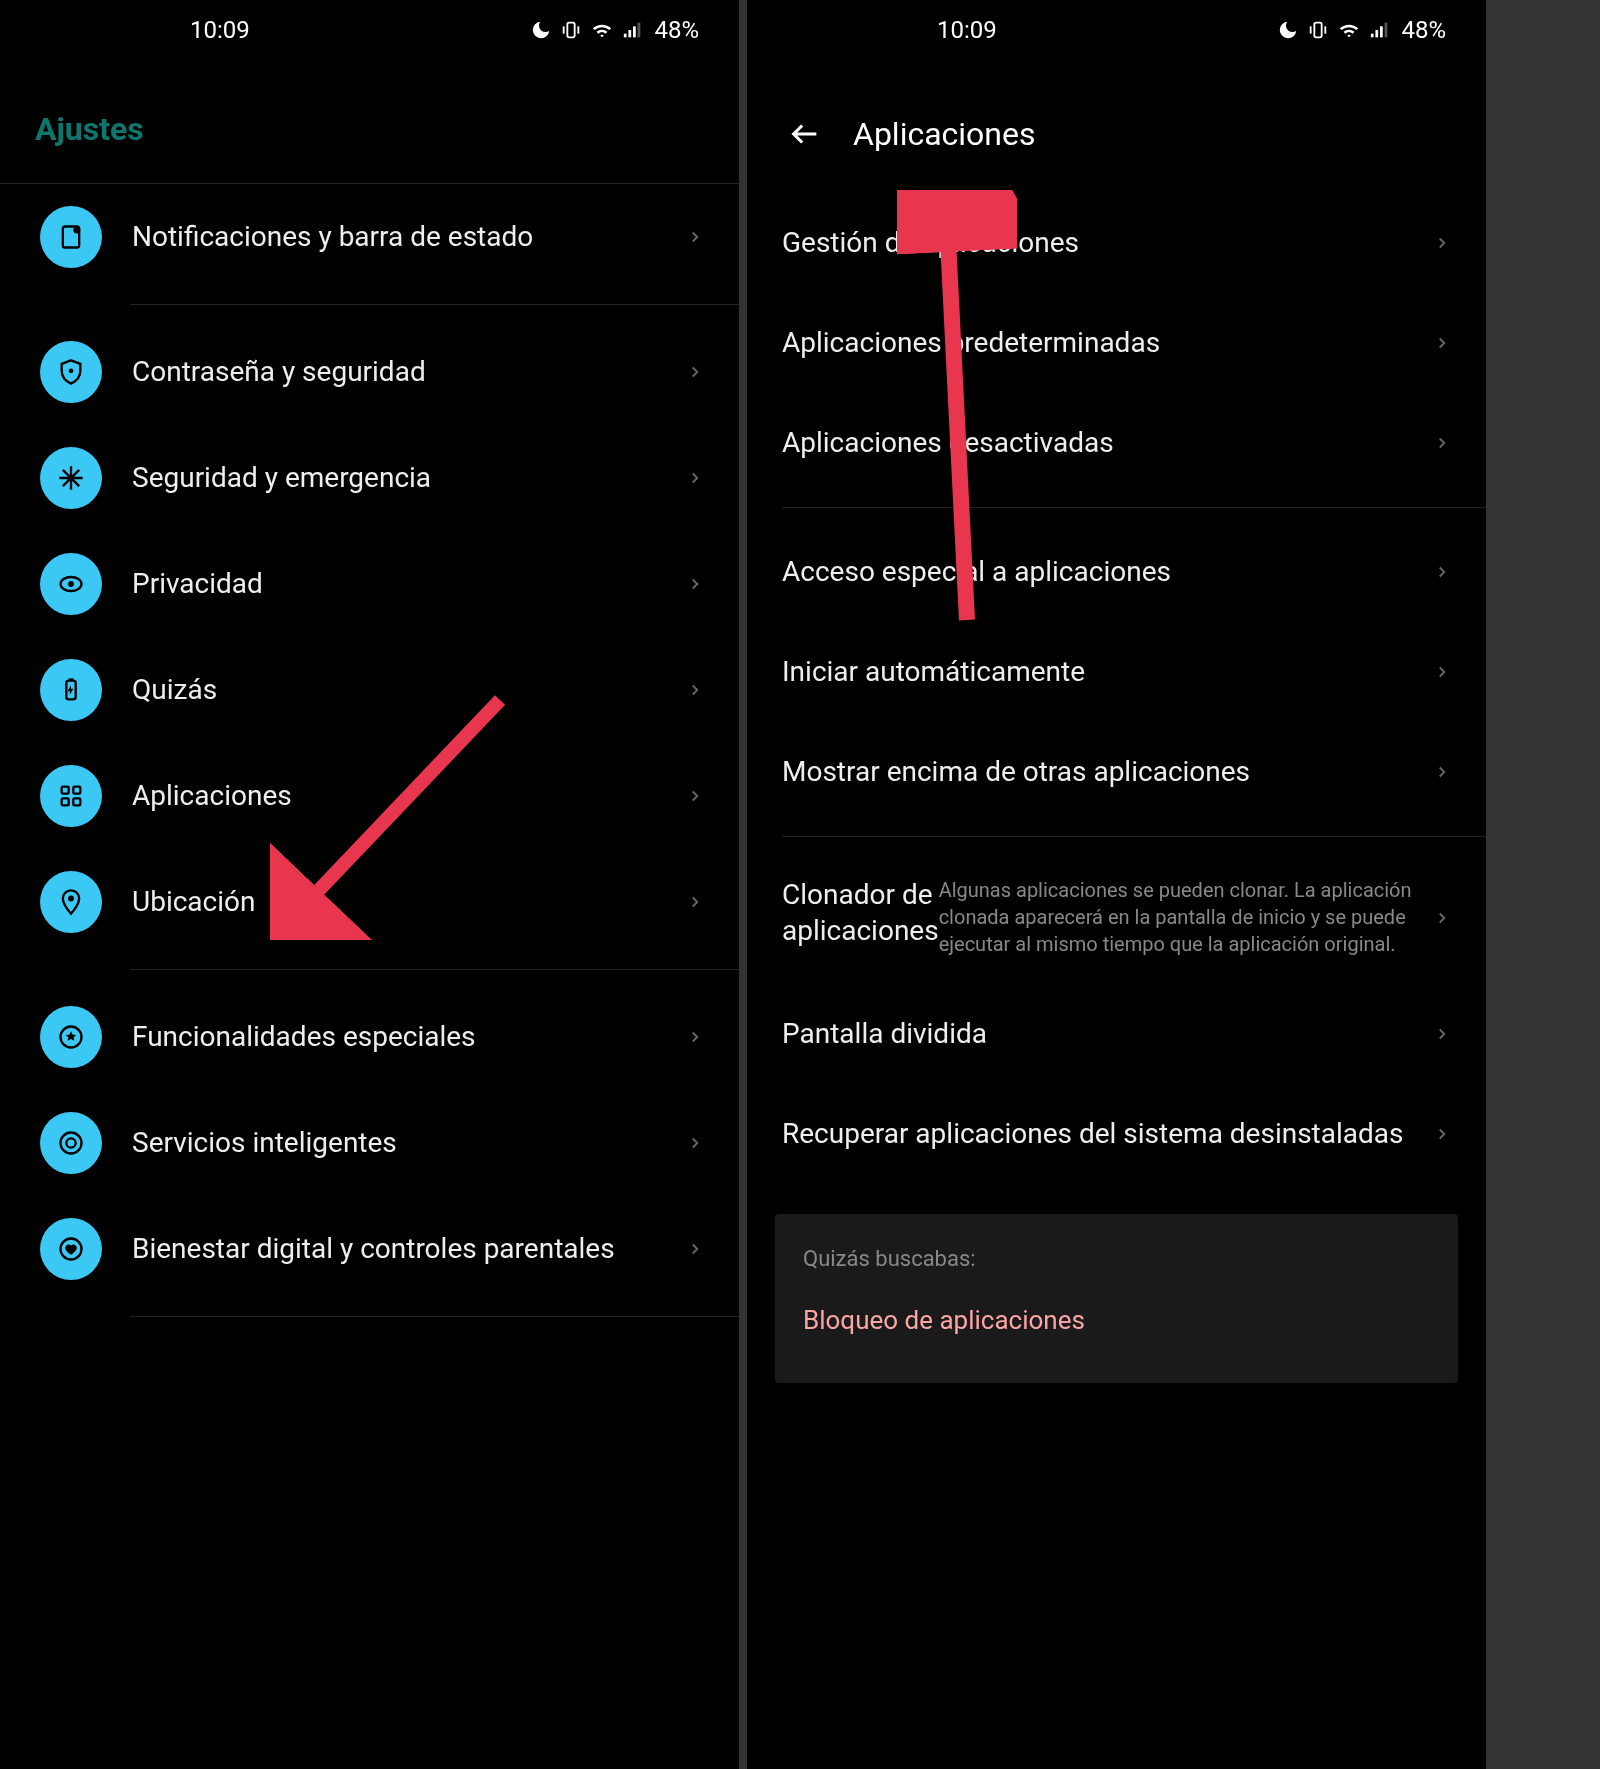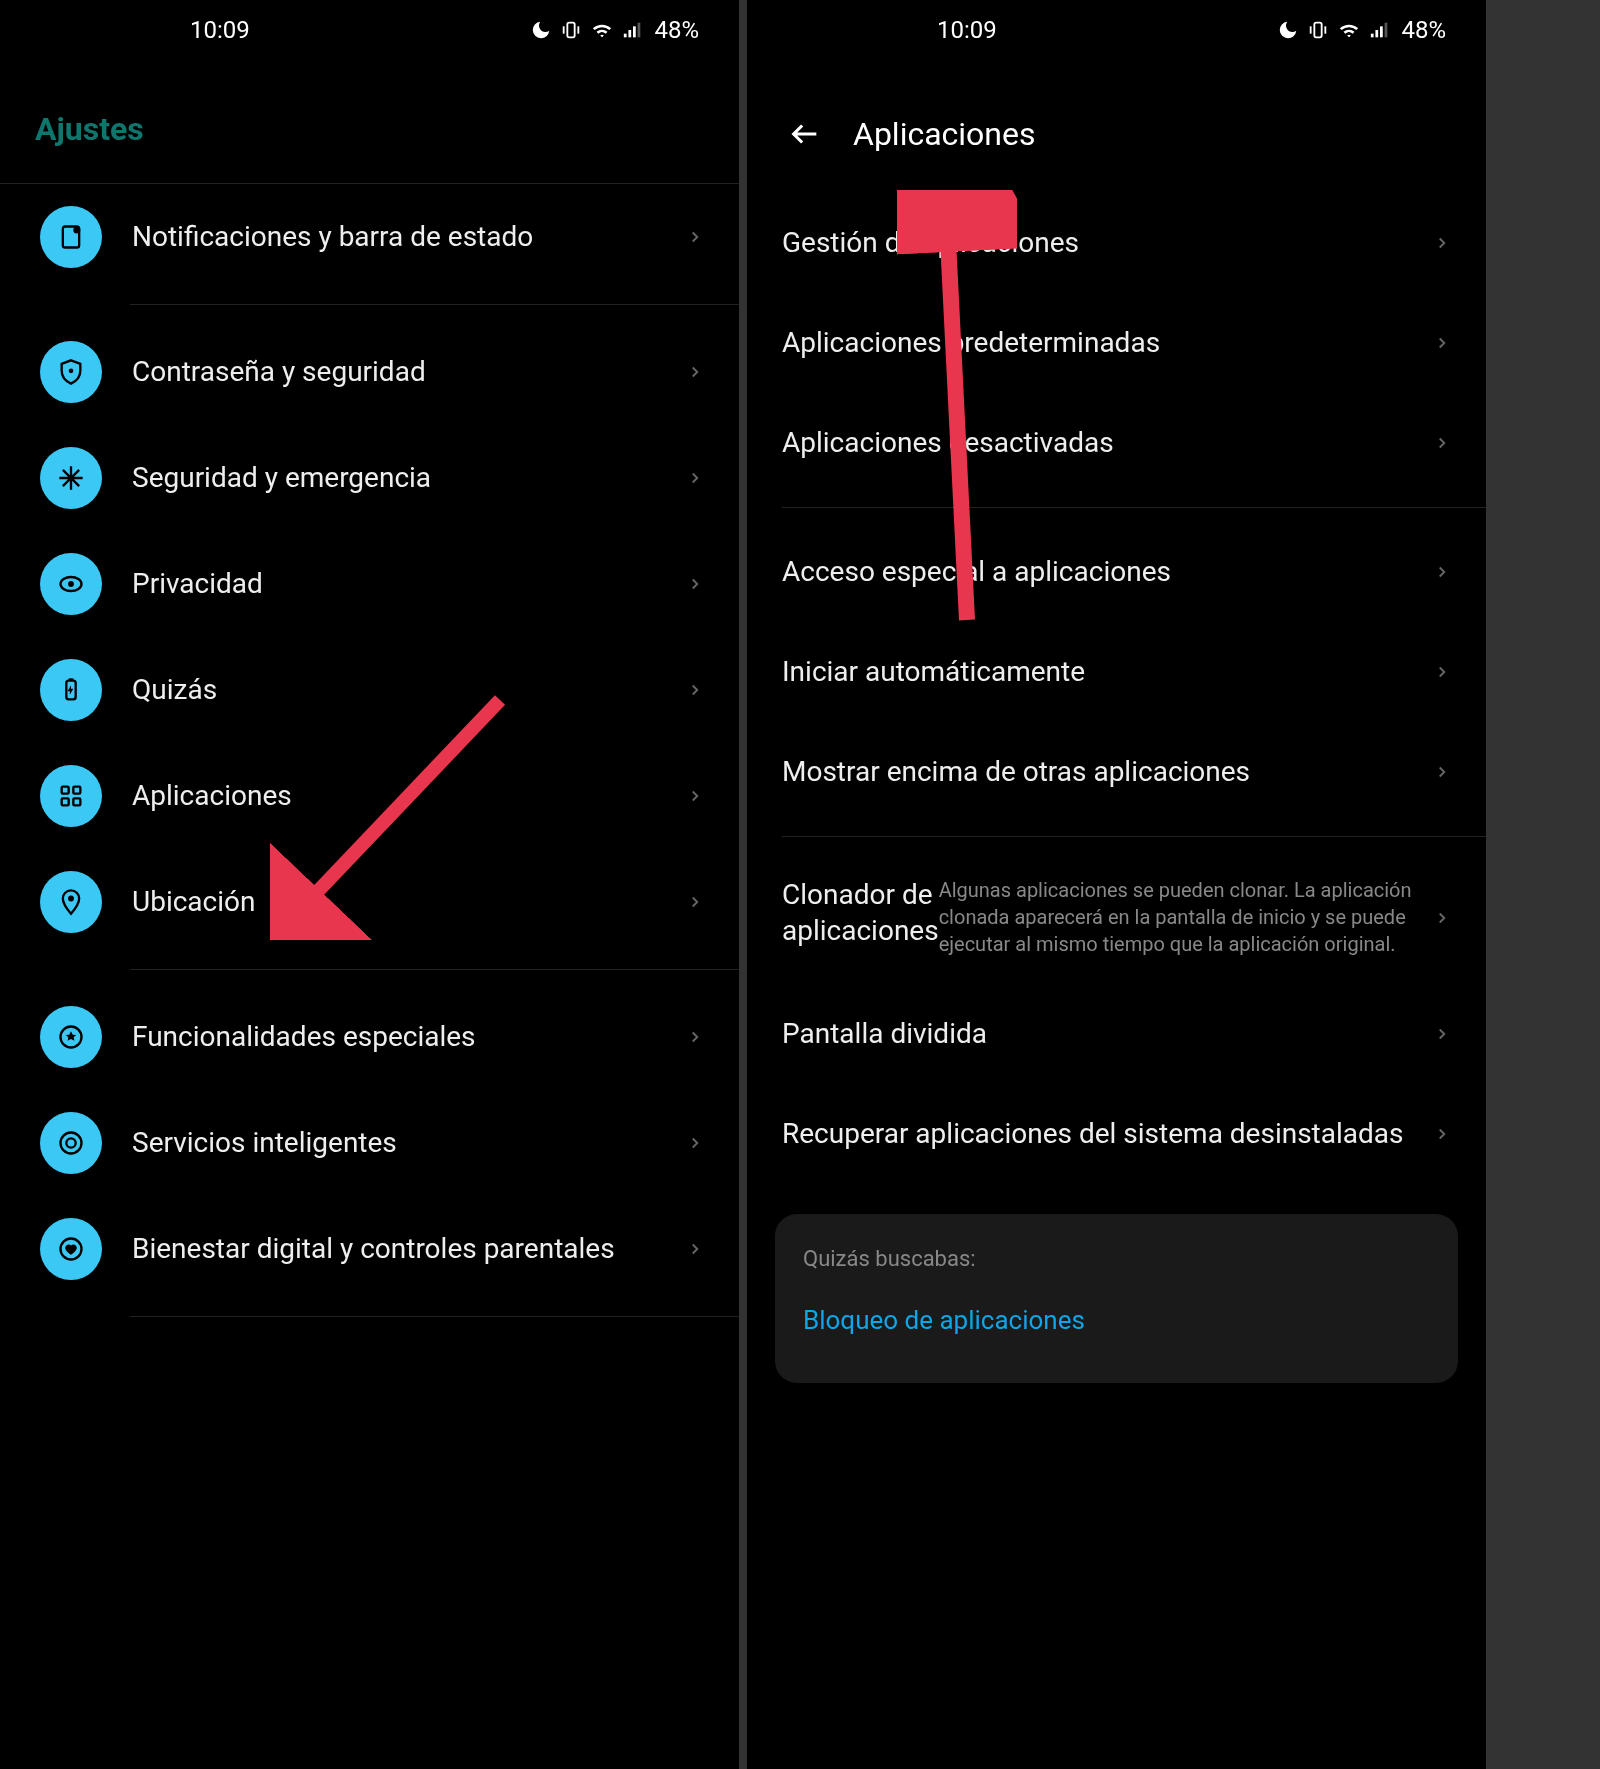--- a/index.html
+++ b/index.html
@@ -116,30 +116,30 @@
   .section-divider.noicon {
     margin-left: 35px;
   }
   .row.noicon {
     padding-left: 35px;
   }
   .row.noicon .row-label { font-size: 28px; }
   .suggest-box {
     margin: 30px 28px 12px 28px;
     background: #1a1a1a;
-    border-radius: 22px;
+    border-radius: 4px;
     padding: 32px 28px 48px 28px;
   }
   .suggest-title {
     color: #888;
     font-size: 22px;
     margin-bottom: 34px;
   }
   .suggest-item {
-    color: #0ea5e9;
+    color: #fca5a5;
     font-size: 26px;
   }
   
   .arrow {
     position: absolute;
     pointer-events: none;
   }
   svg { display: block; }
 </style>
 </head>

